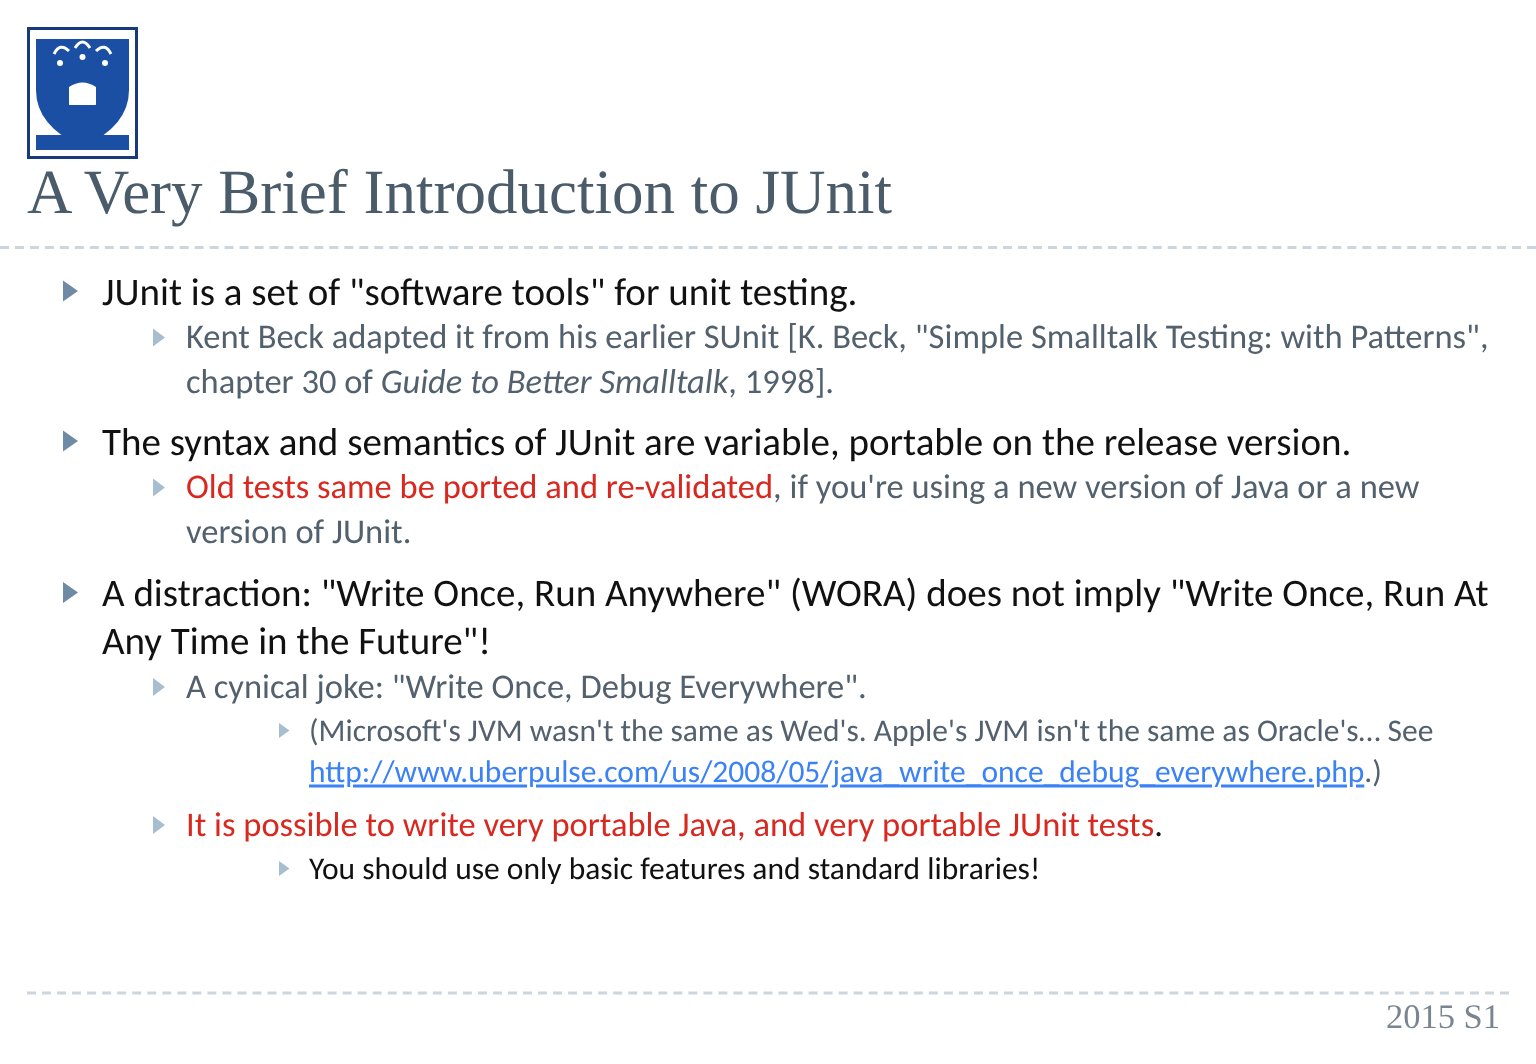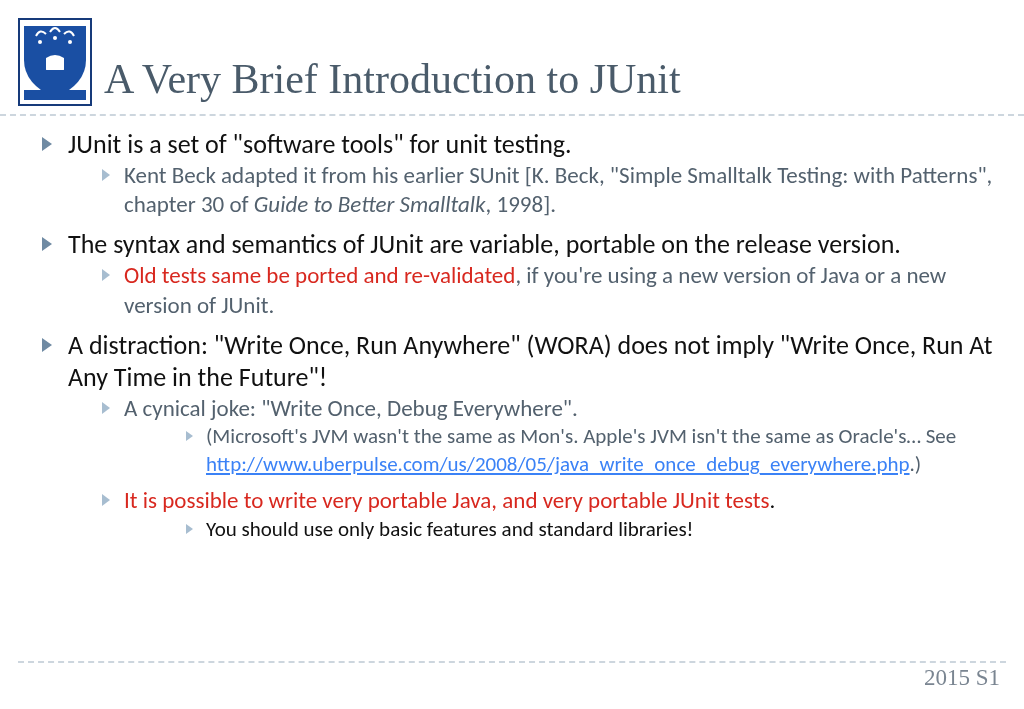--- a/index.html
+++ b/index.html
@@ -6,23 +6,23 @@
   body {
     width: 1024px;
     height: 709px;
     background: #ffffff;
     font-family: "Gill Sans", "Gill Sans MT", Calibri, "Segoe UI", sans-serif;
     position: relative;
     overflow: hidden;
   }
   .header {
     display: flex;
-    align-items: flex-end;
     padding: 18px 18px 8px 18px;
     border-bottom: 2px dashed #cdd6de;
+    flex-direction: column;
   }
   .logo {
     width: 74px;
     height: 88px;
     margin-right: 12px;
     flex-shrink: 0;
   }
   .title {
     font-family: "Palatino Linotype", "Book Antiqua", Georgia, serif;
     font-size: 42px;
@@ -149,21 +149,21 @@
       </ul>
     </li>
 
     <li class="bullet-l1">
       <span>A distraction: "Write Once, Run Anywhere" (WORA) does not imply "Write Once, Run At Any Time in the Future"!</span>
       <ul>
         <li class="bullet-l2">
           <span>A cynical joke: "Write Once, Debug Everywhere".</span>
           <ul>
             <li class="bullet-l3">
-              <span>(Microsoft's JVM wasn't the same as Mon's.  Apple's JVM isn't the same as Oracle's… See </span><a class="link">http://www.uberpulse.com/us/2008/05/java_write_once_debug_everywhere.php</a><span>.)</span>
+              <span>(Microsoft's JVM wasn't the same as Wed's.  Apple's JVM isn't the same as Oracle's… See </span><a class="link">http://www.uberpulse.com/us/2008/05/java_write_once_debug_everywhere.php</a><span>.)</span>
             </li>
           </ul>
         </li>
         <li class="bullet-l2">
           <span class="red">It is possible to write very portable Java, and very portable JUnit tests</span><span class="black">.</span>
           <ul>
             <li class="bullet-l3 black">
               <span>You should use only basic features and standard libraries!</span>
             </li>
           </ul>

